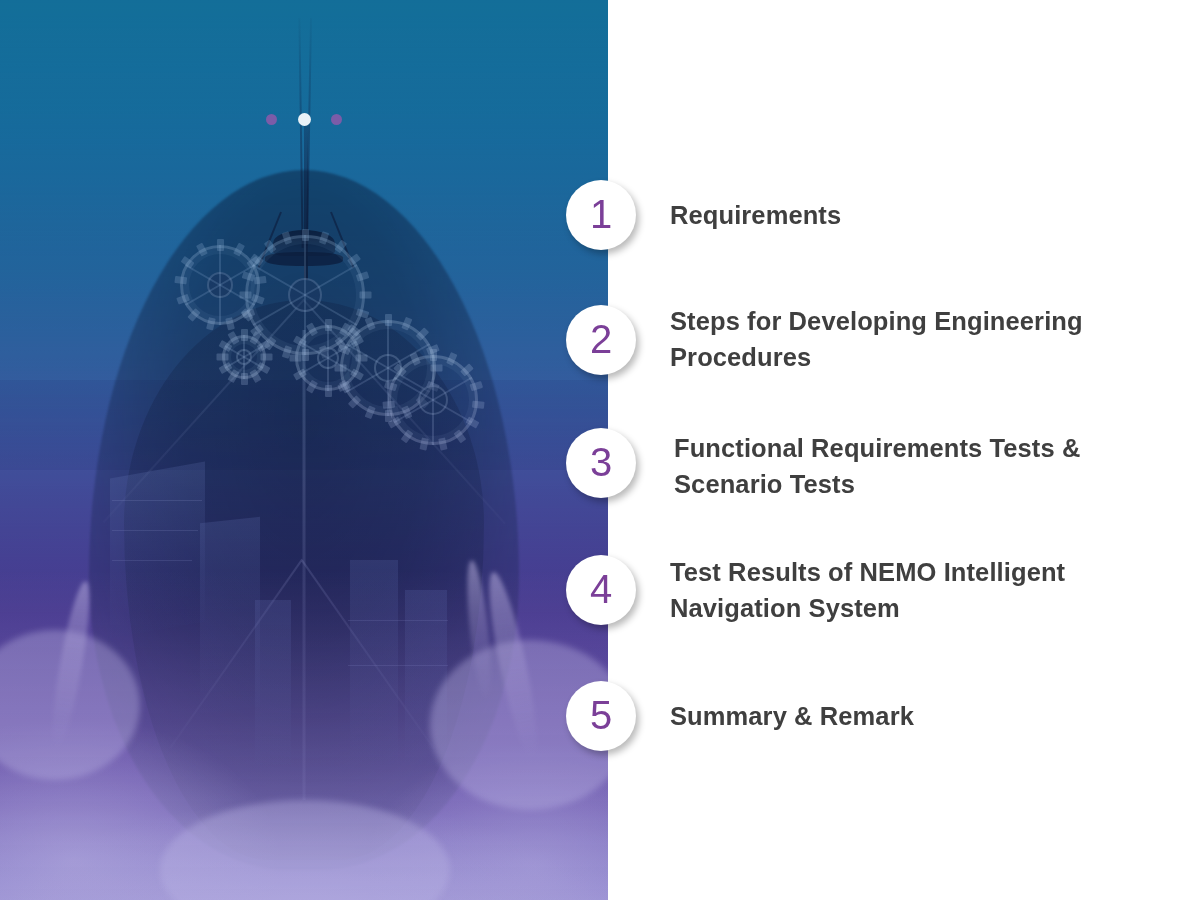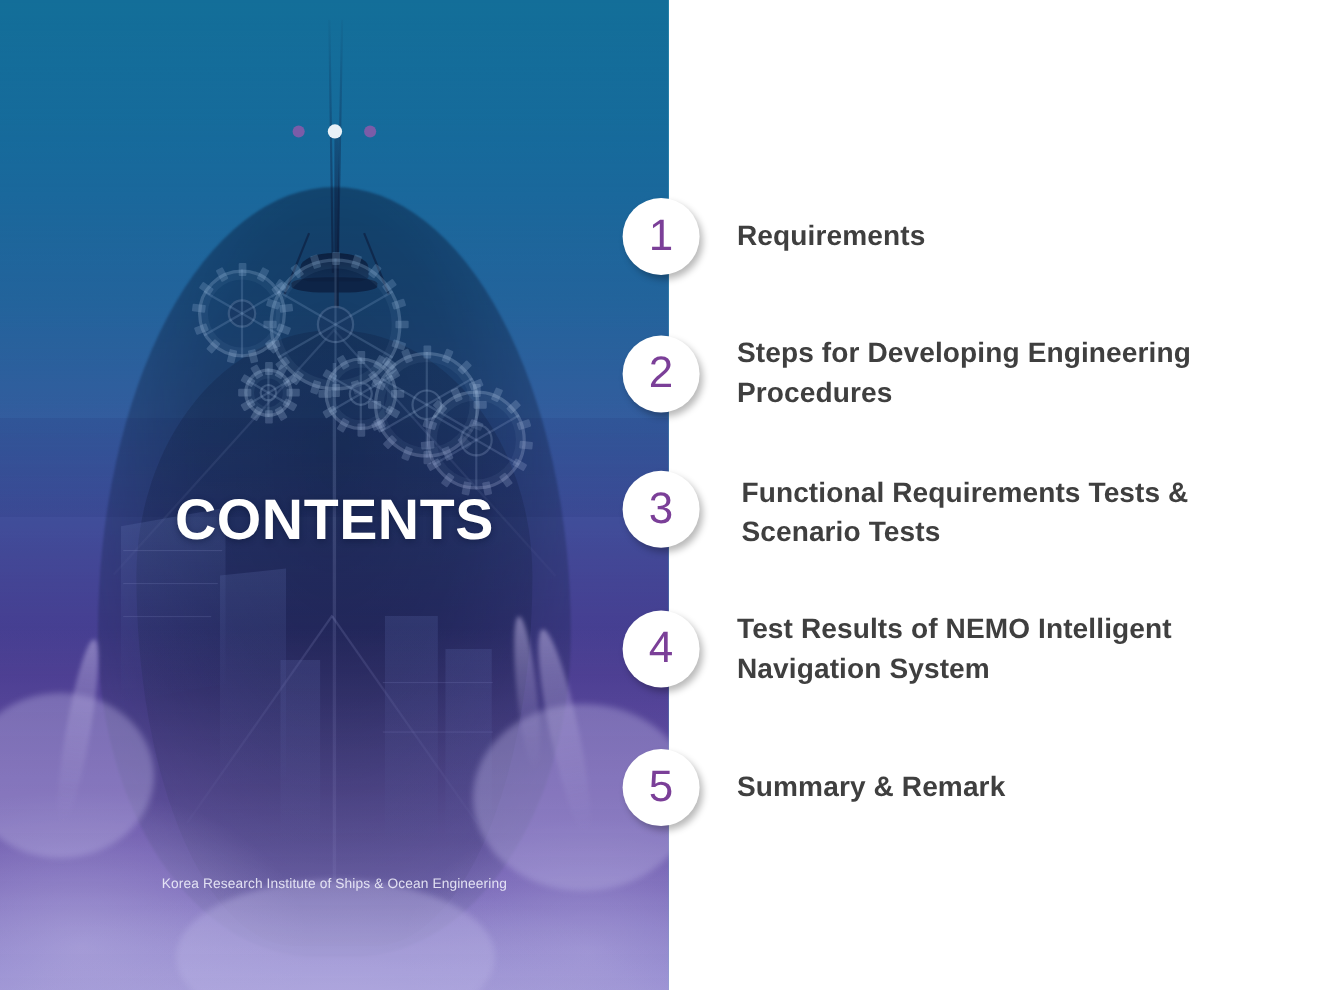--- a/index.html
+++ b/index.html
@@ -455,23 +455,21 @@
       <div class="tint-top"></div>
       <div class="tint-bot"></div>
     </div>
 
     <div class="dots">
       <span class="dot d-side" style="background:#7b5ca8;"></span>
       <span class="dot d-mid" style="background:#e9f1f7;"></span>
       <span class="dot d-side" style="background:#7b5ca8;"></span>
     </div>
 
-    <div class="contents-title">CONTENTS</div>
-
-    <div class="credit">Korea Research Institute of Ships &amp; Ocean Engineering</div>
+
   </div>
 
   <div class="toc">
 
     <div class="toc-item" style="top:0;">
       <div class="num-circle" style="left:-42px; top:180px;">
         <span>1</span>
       </div>
       <div class="toc-label" style="left:62px; top:197px; width:520px;">Requirements</div>
     </div>

